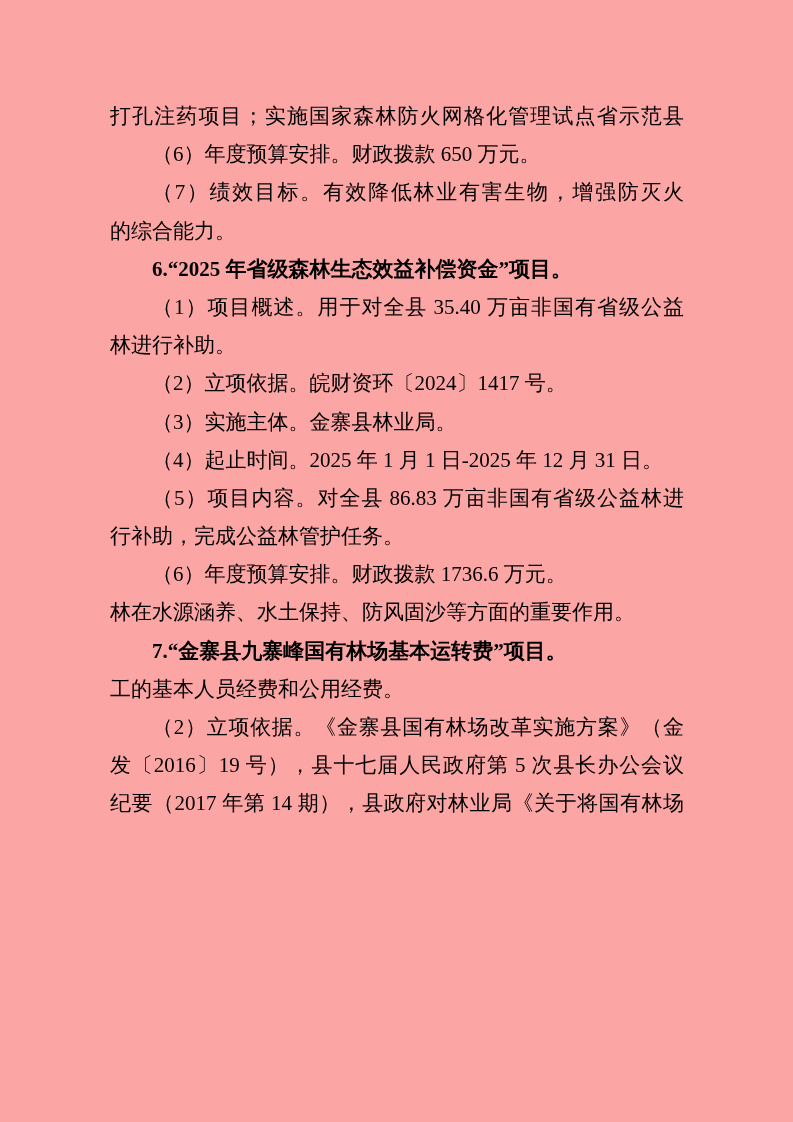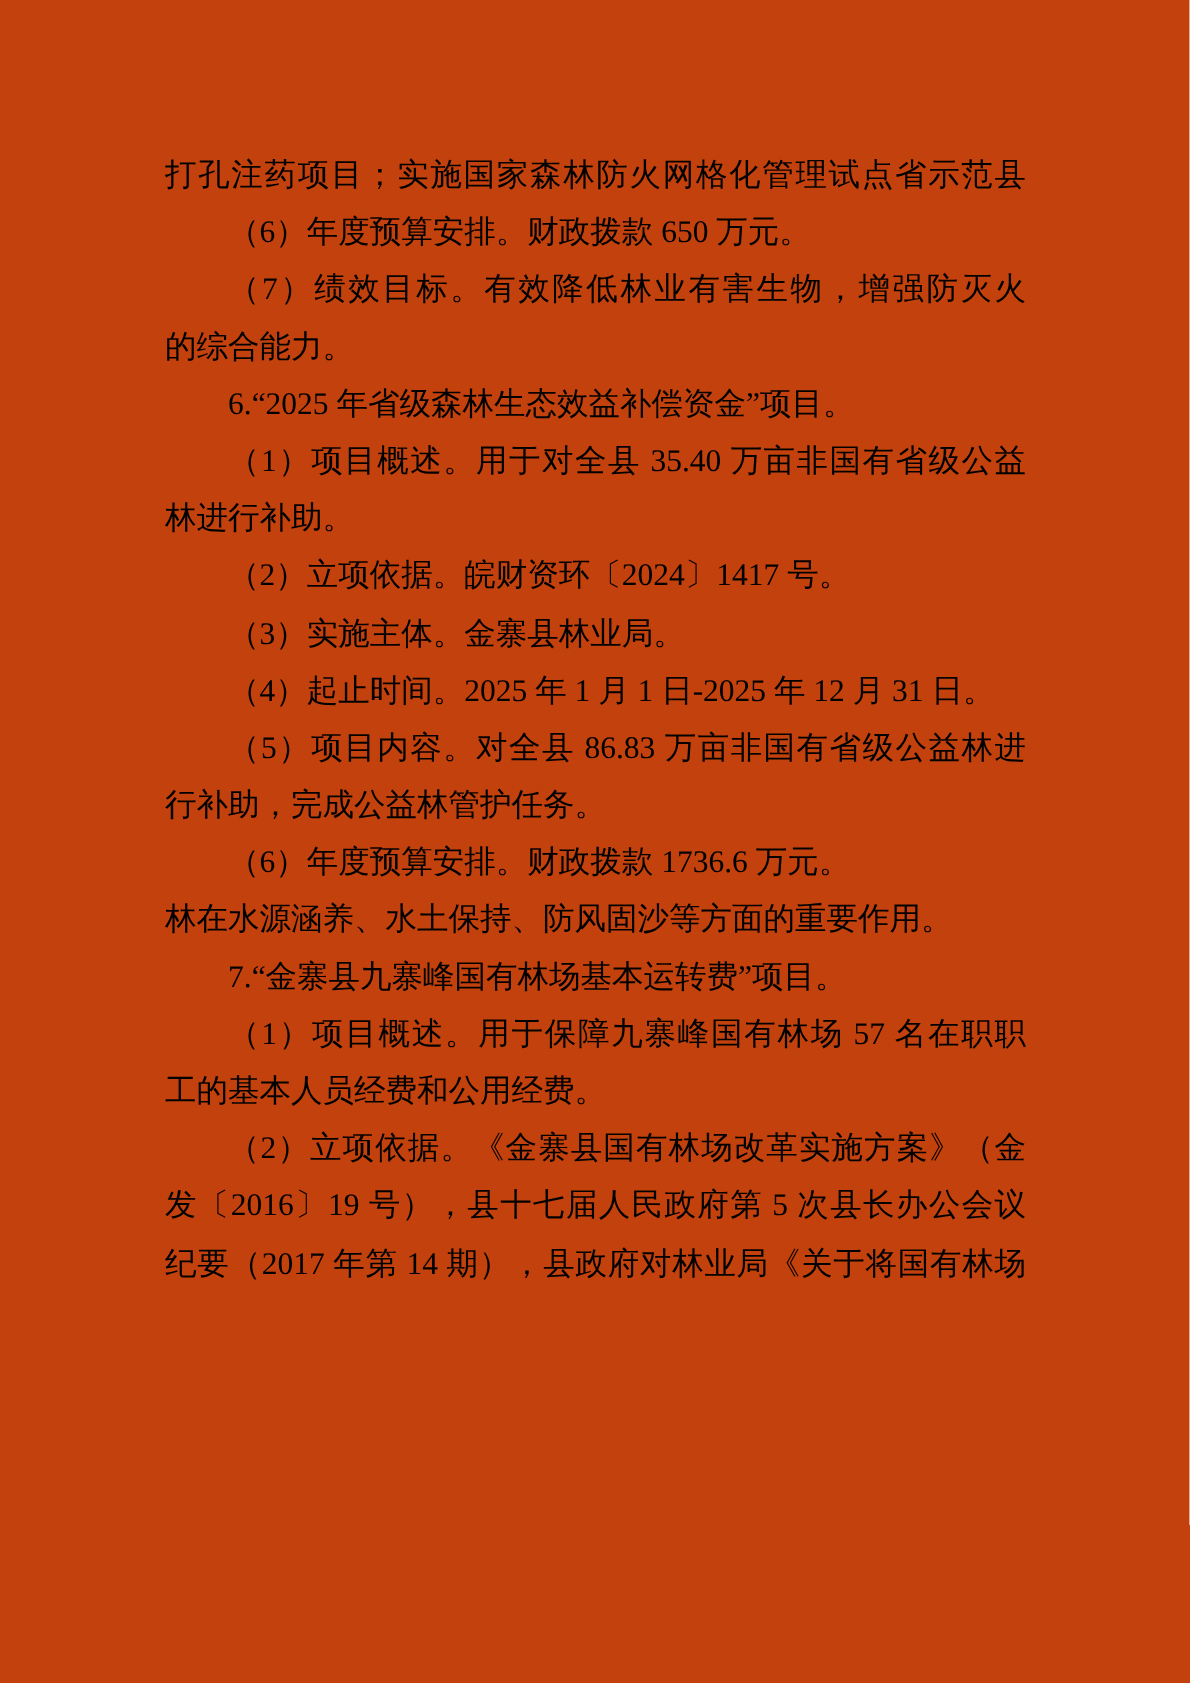--- a/index.html
+++ b/index.html
@@ -5,21 +5,21 @@
 <style>
   html, body {
     margin: 0;
     padding: 0;
     background: #ffffff;
   }
   .page {
     position: relative;
     width: 793px;
     height: 1122px;
-    background: #c2410c;
+    background: #fca5a5;
     overflow: hidden;
   }
   .textblock {
     position: absolute;
     left: 110px;
     top: 97px;
     width: 574px;
     font-family: "Liberation Serif", "DejaVu Serif", serif;
     font-size: 21px;
     line-height: 38.2px;
@@ -32,21 +32,21 @@
     text-align-last: justify;
     white-space: normal;
   }
   .line.last {
     text-align-last: left;
   }
   .line.indent {
     text-indent: 42px;
   }
   .line.bold {
-    font-weight: 400;
+    font-weight: 700;
   }
 </style>
 </head>
 <body>
 
 <div class="page">
   <div class="textblock" id="textblock">
       <div class="line">打孔注药项目；实施国家森林防火网格化管理试点省示范县</div>
       <div class="line indent last">（6）年度预算安排。财政拨款 650 万元。</div>
       <div class="line indent">（7）绩效目标。有效降低林业有害生物，增强防灭火</div>
@@ -55,19 +55,18 @@
       <div class="line indent">（1）项目概述。用于对全县 35.40 万亩非国有省级公益</div>
       <div class="line last">林进行补助。</div>
       <div class="line indent last">（2）立项依据。皖财资环〔2024〕1417 号。</div>
       <div class="line indent last">（3）实施主体。金寨县林业局。</div>
       <div class="line indent last">（4）起止时间。2025 年 1 月 1 日-2025 年 12 月 31 日。</div>
       <div class="line indent">（5）项目内容。对全县 86.83 万亩非国有省级公益林进</div>
       <div class="line last">行补助，完成公益林管护任务。</div>
       <div class="line indent last">（6）年度预算安排。财政拨款 1736.6 万元。</div>
       <div class="line last">林在水源涵养、水土保持、防风固沙等方面的重要作用。</div>
       <div class="line bold indent last">7.“金寨县九寨峰国有林场基本运转费”项目。</div>
-      <div class="line indent">（1）项目概述。用于保障九寨峰国有林场 57 名在职职</div>
       <div class="line last">工的基本人员经费和公用经费。</div>
       <div class="line indent">（2）立项依据。《金寨县国有林场改革实施方案》（金</div>
       <div class="line">发〔2016〕19 号），县十七届人民政府第 5 次县长办公会议</div>
       <div class="line">纪要（2017 年第 14 期），县政府对林业局《关于将国有林场</div>
     </div>
 </div>
 
 </body></html>

